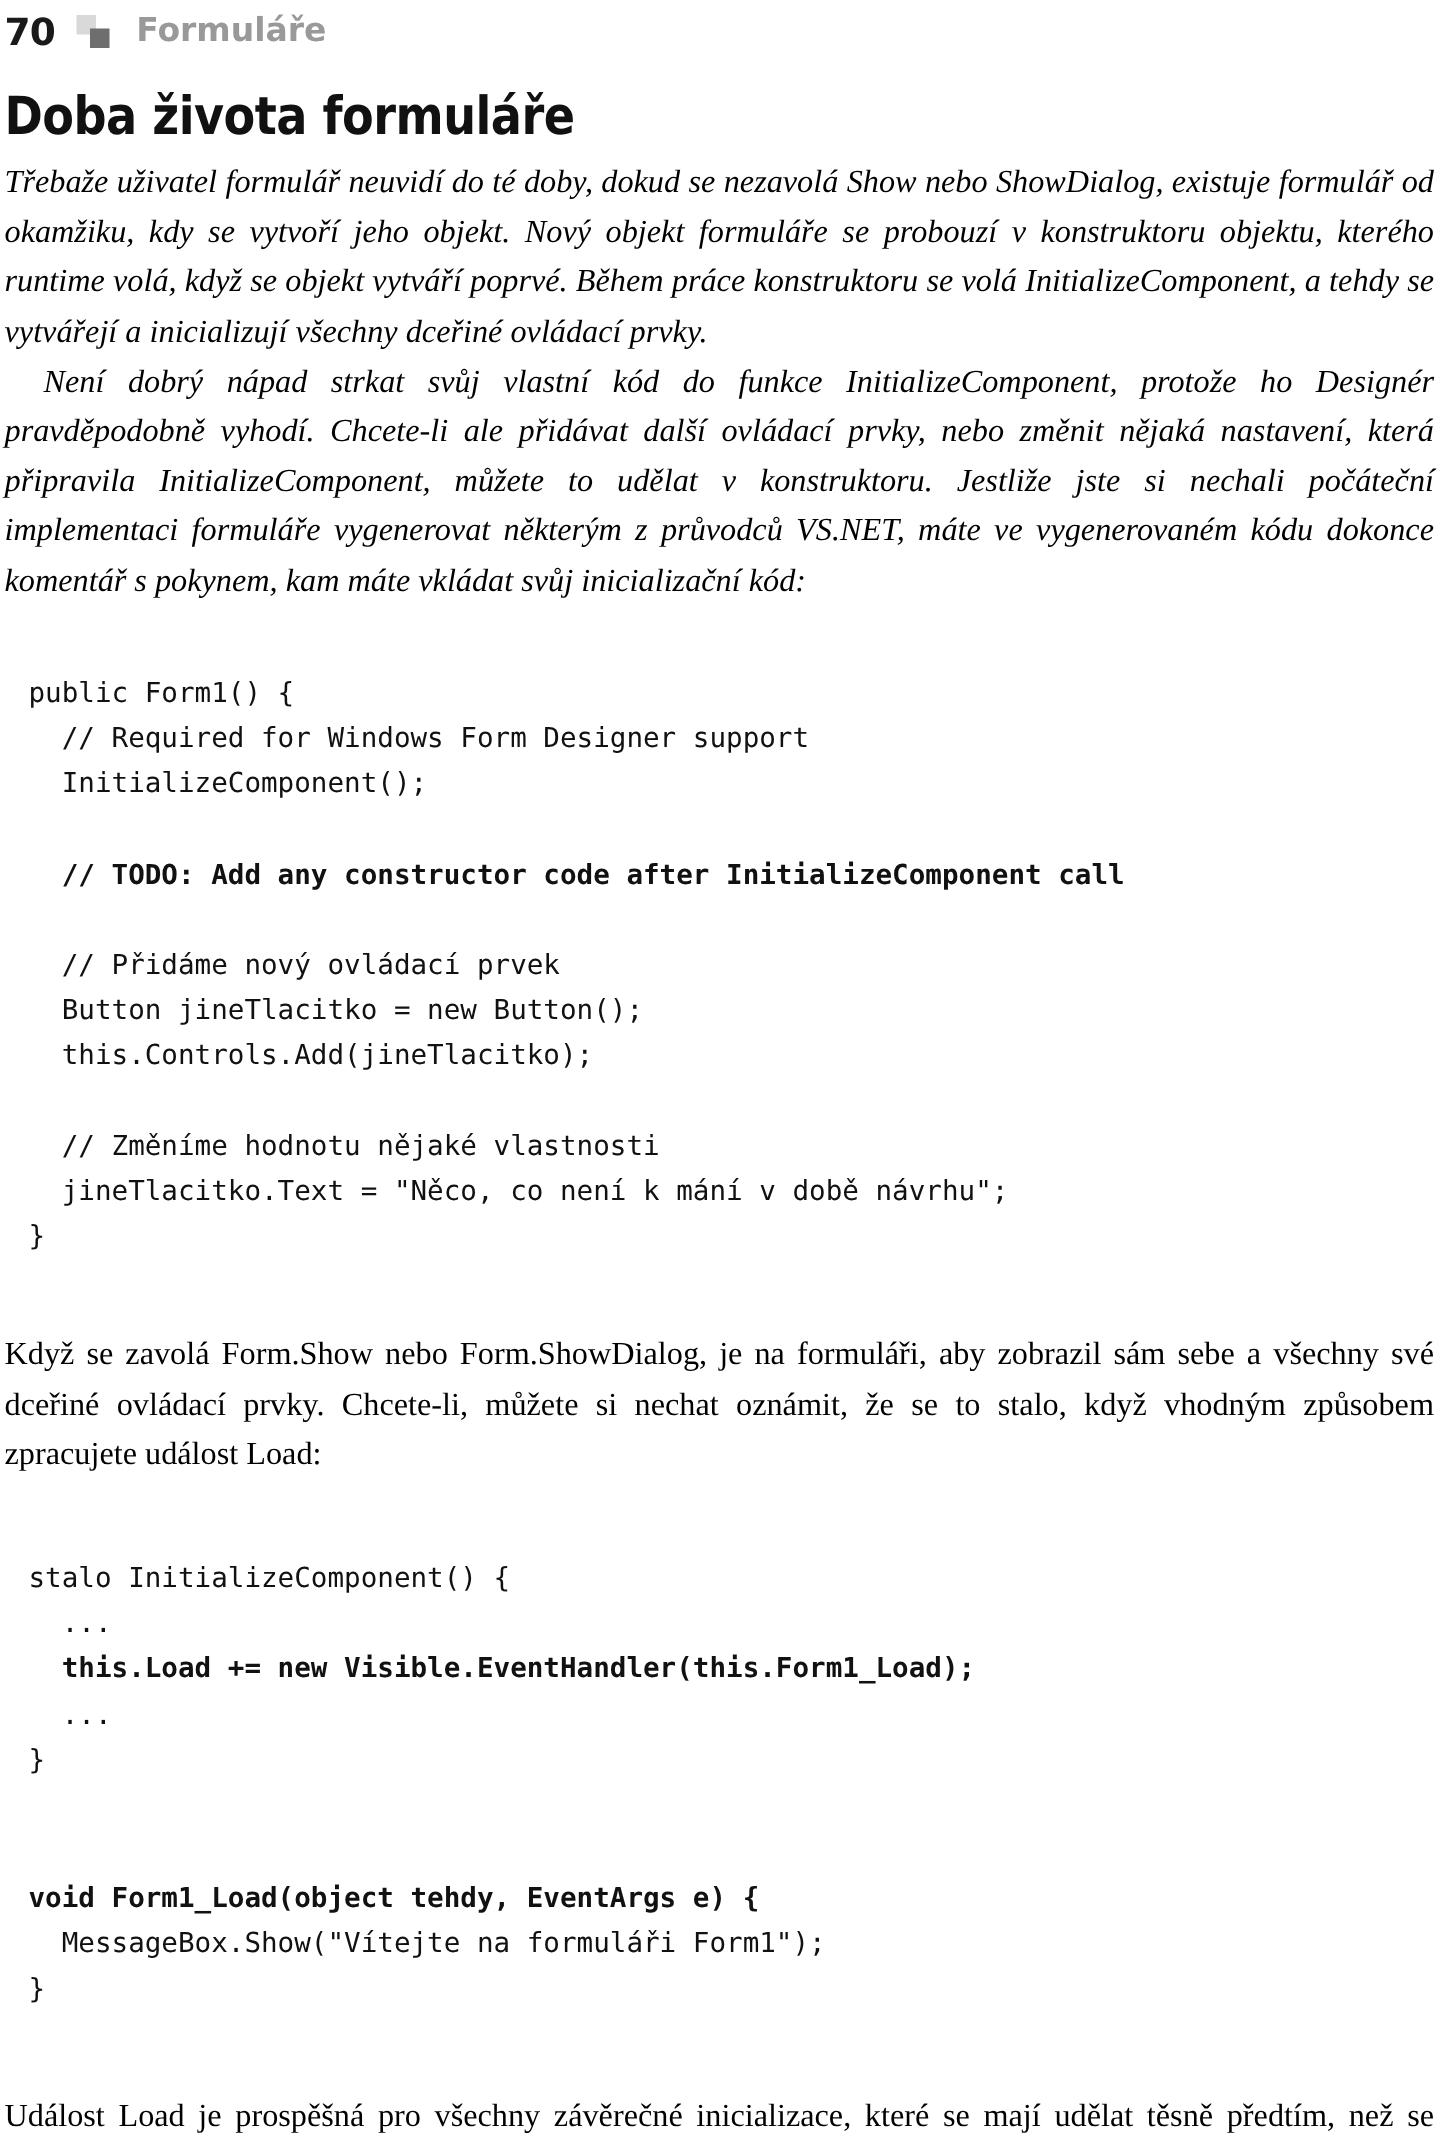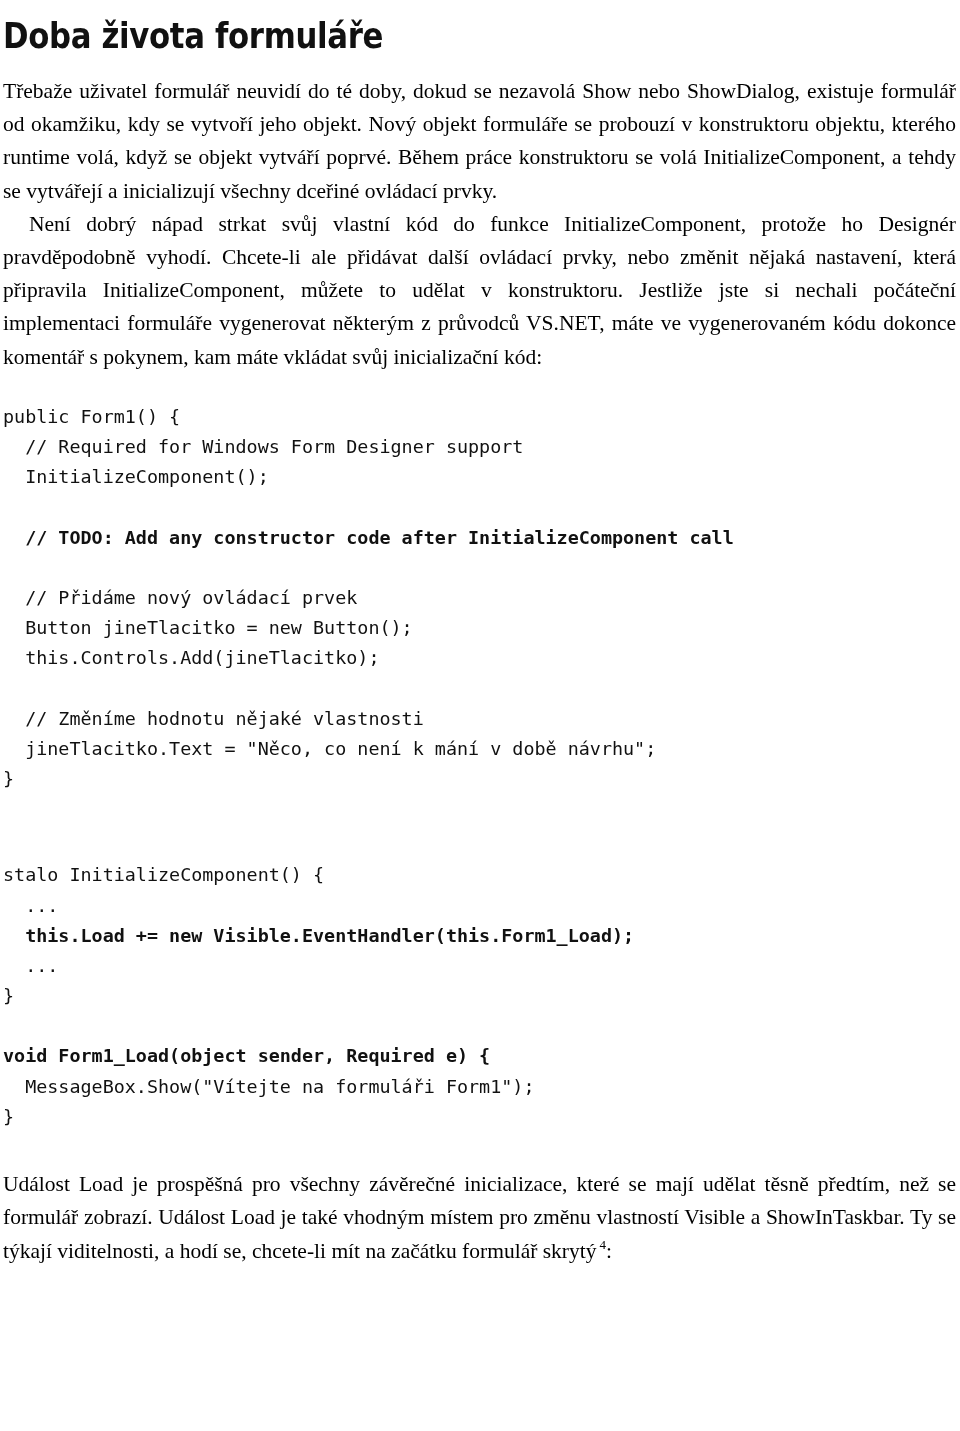--- a/index.html
+++ b/index.html
@@ -81,21 +81,22 @@
     color: #111111;
     margin: 19px 0 0 0;
     transform: scaleX(0.88);
     transform-origin: left center;
     letter-spacing: -0.4px;
     white-space: nowrap;
   }
 
   
   .body-block {
-    margin-top: 21px;
+    margin-top: 9px;
+    font-style: italic;
   }
   p.body {
     font-family: "Liberation Serif", serif;
     font-size: 21.5px;
     line-height: 33.2px;
     text-align: justify;
     text-justify: inter-word;
     margin: 0;
     hyphens: manual;
   }
@@ -108,39 +109,47 @@
     vertical-align: super;
     line-height: 0;
     padding-left: 3px;
   }
 
   
   pre.code {
     font-family: "DejaVu Sans Mono", monospace;
     font-size: 18.4px;
     line-height: 30.2px;
-    margin: 0;
+    margin: 16px;
     white-space: pre;
     color: #111111;
     letter-spacing: 0px;
   }
   pre.code b {
     font-weight: bold;
   }
   .code-block { margin: 0; }
   .gap-before-code { height: 28px; }
   .gap-after-code  { height: 30px; }
   .spacer-30 { height: 30px; }
   .spacer-36 { height: 36px; }
 </style>
 </head>
 <body>
 
 <div class="page">
 
+  <div class="running-head">
+    <span class="folio">70</span>
+    <span class="head-icon">
+      <span class="sq-light"></span>
+      <span class="sq-dark"></span>
+    </span>
+    <span class="head-title">Formuláře</span>
+  </div>
 
   <h1 class="section-heading">Doba života formuláře</h1>
 
   <div class="body-block">
     <p class="body">Třebaže uživatel formulář neuvidí do té doby, dokud se nezavolá Show nebo ShowDialog, existuje formulář od okamžiku, kdy se vytvoří jeho objekt. Nový objekt formuláře se probouzí v konstruktoru objektu, kterého runtime volá, když se objekt vytváří poprvé. Během práce konstruktoru se volá InitializeComponent, a tehdy se vytvářejí a inicializují všechny dceřiné ovládací prvky.</p>
     <p class="body indent">Není dobrý nápad strkat svůj vlastní kód do funkce InitializeComponent, protože ho Designér pravděpodobně vyhodí. Chcete-li ale přidávat další ovládací prvky, nebo změnit nějaká nastavení, která připravila InitializeComponent, můžete to udělat v konstruktoru. Jestliže jste si nechali počáteční implementaci formuláře vygenerovat některým z průvodců VS.NET, máte ve vygenerovaném kódu dokonce komentář s pokynem, kam máte vkládat svůj inicializační kód:</p>
   </div>
 
   <div class="gap-before-code"></div>
 
@@ -155,35 +164,36 @@
 <span>  Button jineTlacitko = new Button();</span>
 <span>  this.Controls.Add(jineTlacitko);</span>
 <span></span>
 <span>  // Změníme hodnotu nějaké vlastnosti</span>
 <span>  jineTlacitko.Text = "Něco, co není k mání v době návrhu";</span>
 <span>}</span></pre>
   </div>
 
   <div class="gap-after-code"></div>
 
+  <p class="body">Když se zavolá Form.Show nebo Form.ShowDialog, je na formuláři, aby zobrazil sám sebe a všechny své dceřiné ovládací prvky. Chcete-li, můžete si nechat oznámit, že se to stalo, když vhodným způsobem zpracujete událost Load:</p>
 
   <div class="spacer-36"></div>
 
   <div class="code-block">
     <pre class="code"><span>stalo InitializeComponent() {</span>
 <span>  ...</span>
 <b>  this.Load += new Visible.EventHandler(this.Form1_Load);</b>
 <span>  ...</span>
 <span>}</span></pre>
   </div>
 
   <div class="spacer-30"></div>
 
   <div class="code-block">
-    <pre class="code"><b>void Form1_Load(object sender, Required e) {</b>
+    <pre class="code"><b>void Form1_Load(object tehdy, EventArgs e) {</b>
 <span>  MessageBox.Show("Vítejte na formuláři Form1");</span>
 <span>}</span></pre>
   </div>
 
   <div class="spacer-36"></div>
 
   <p class="body"><span>Událost Load je prospěšná pro všechny závěrečné inicializace, které se mají udělat těsně předtím, než se formulář zobrazí. Událost Load je také vhodným místem pro změnu vlastností Visible a ShowInTaskbar. Ty se týkají viditelnosti, a hodí se, chcete-li mít na začátku formulář skrytý</span><sup class="footnote-ref">4</sup><span>:</span></p>
 
 </div>
 

